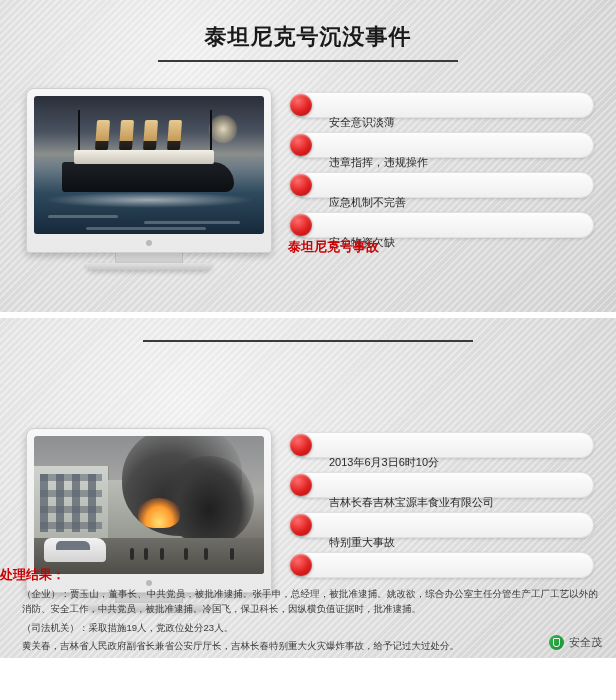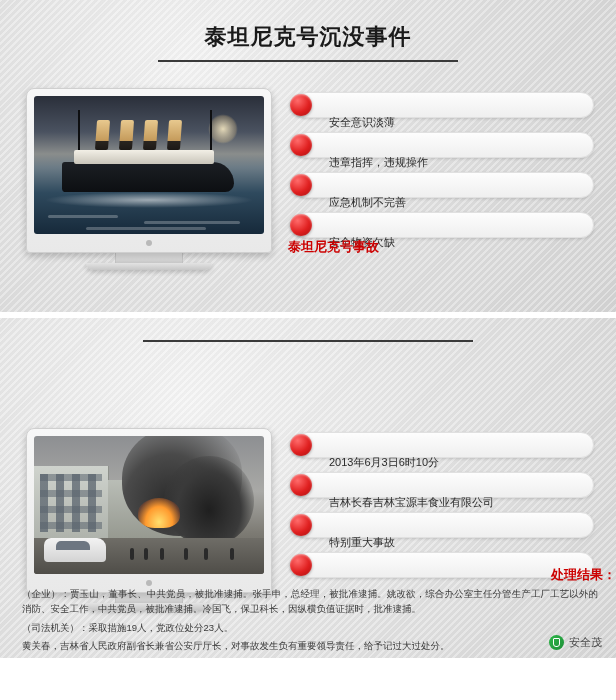--- a/index.html
+++ b/index.html
@@ -319,21 +319,21 @@
     line-height: 1.65;
     color: #3d3d3d;
     text-align: justify;
   }
 
   
   .result-head {
     position: absolute;
     left: 0; right: 0;
     top: 588px;
-    text-align: right;
+    text-align: left;
     font-size: 13px;
     font-weight: bold;
     color: #cc0000;
   }
   .result-body {
     position: absolute;
     left: 22px; right: 18px;
     top: 610px;
     font-size: 9.5px;
     line-height: 1.62;
@@ -477,21 +477,21 @@
     <div class="bullet">
       <span class="dot"></span>
     </div>
   </div>
 
   <div class="result-head" style="top:248px;">处理结果：</div>
 
   <div class="result-body" style="top:268px;">
     <p>（企业）：贾玉山，董事长、中共党员，被批准逮捕。张手申，总经理，被批准逮捕。姚改欲，综合办公室主任分管生产工厂工艺以外的消防、安全工作，中共党员，被批准逮捕。冷国飞，保卫科长，因纵横负值证据时，批准逮捕。</p>
     <p>（司法机关）：采取措施19人，党政位处分23人。</p>
-    <p>黄关春，吉林省人民政府副省长兼省公安厅厅长，对事故发生负有重要领导责任，给予记过大过处分。</p>
+    <p>黄关春，吉林省人民政府副省长兼省公安厅厅长，吉林长春特别重大火灾爆炸事故，给予记过大过处分。</p>
 
   </div>
 
   <div class="watermark wm-2">
     <span class="wm-logo"></span>
     <span>安全茂</span>
   </div>
 </div>
 
 </body></html>

